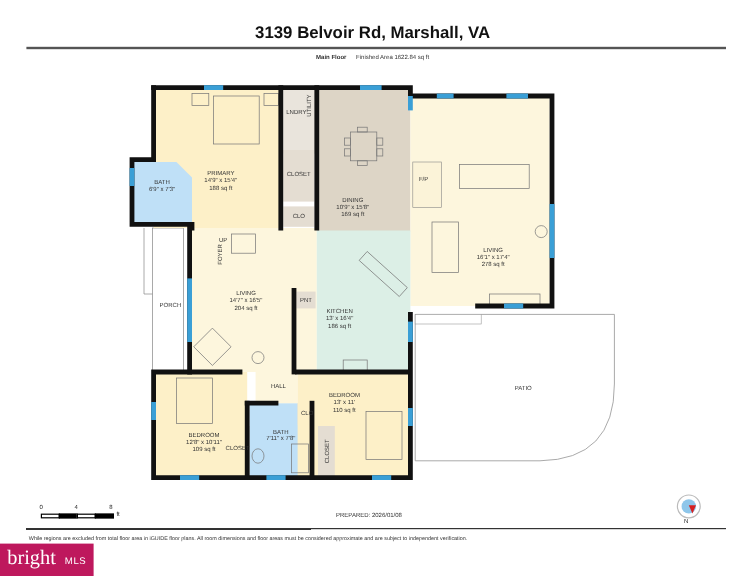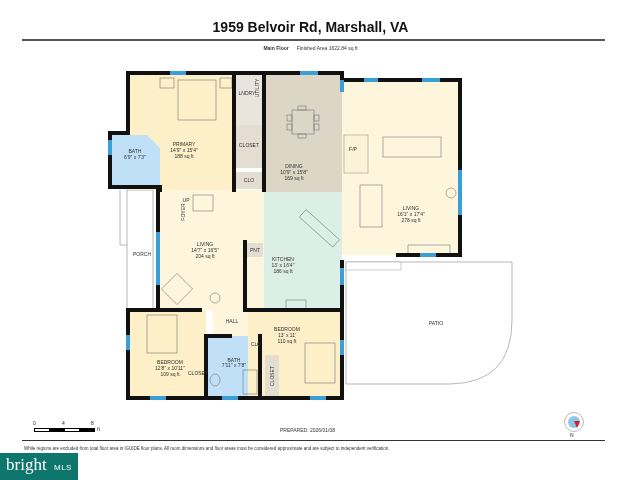--- a/index.html
+++ b/index.html
@@ -12,28 +12,28 @@
   .rlabel { font-family:"Liberation Sans", sans-serif; font-size:5px; fill:#333; text-anchor:middle; }
   .scale { position:absolute; left:33px; top:420px; width:70px; height:14px; }
   .scale .tick { position:absolute; top:0; font-size:5px; color:#222; }
   .scale .bar { position:absolute; top:8px; height:2px; border:0.5px solid #000; }
   .prepared { position:absolute; left:280px; top:427px; font-size:5px; color:#333; }
   .disclaimer { position:absolute; left:24px; top:446px; font-size:4.5px; color:#333; }
   .compass { position:absolute; left:564px; top:412px; width:18px; height:18px; border-radius:50%; background:#fff; border:1px solid #bbb; }
   .compass .inner { position:absolute; left:3px; top:3px; width:12px; height:12px; border-radius:50%; background:#8ec6ea; }
   .compass .needle { position:absolute; left:6px; top:5px; width:0; height:0; border-left:3px solid transparent; border-right:3px solid transparent; border-top:7px solid #d62020; }
   .compass-n { position:absolute; left:570px; top:432px; font-size:5px; color:#222; }
-  .brand { position:absolute; left:0; top:453px; width:78px; height:27px; background:#0f766e; color:#fff; }
+  .brand { position:absolute; left:0; top:453px; width:78px; height:27px; background:#be185d; color:#fff; }
   .brand .b1 { position:absolute; left:6px; top:2px; font-family:"Liberation Serif", serif; font-size:17px; }
   .brand .b2 { position:absolute; left:54px; top:10px; font-size:8px; letter-spacing:0.5px; }
 </style>
 </head>
 <body>
 
-<div class="title">1959 Belvoir Rd, Marshall, VA</div>
+<div class="title">3139 Belvoir Rd, Marshall, VA</div>
 <div class="rule" style="top:39px"></div>
 <div class="subtitle">
   <b>Main Floor</b><span>Finished Area 1622.84 sq ft</span>
 </div>
 
 <svg class="plan" width="621" height="480" viewBox="0 0 621 480">
 
   <path d="M346 262 L512 262 L512 320 Q512 383 450 384 L346 384 Z" fill="#fff" stroke="#999" stroke-width="0.7"></path>
   <rect x="346" y="262" width="55" height="8" fill="#fff" stroke="#999" stroke-width="0.5"></rect>
 

